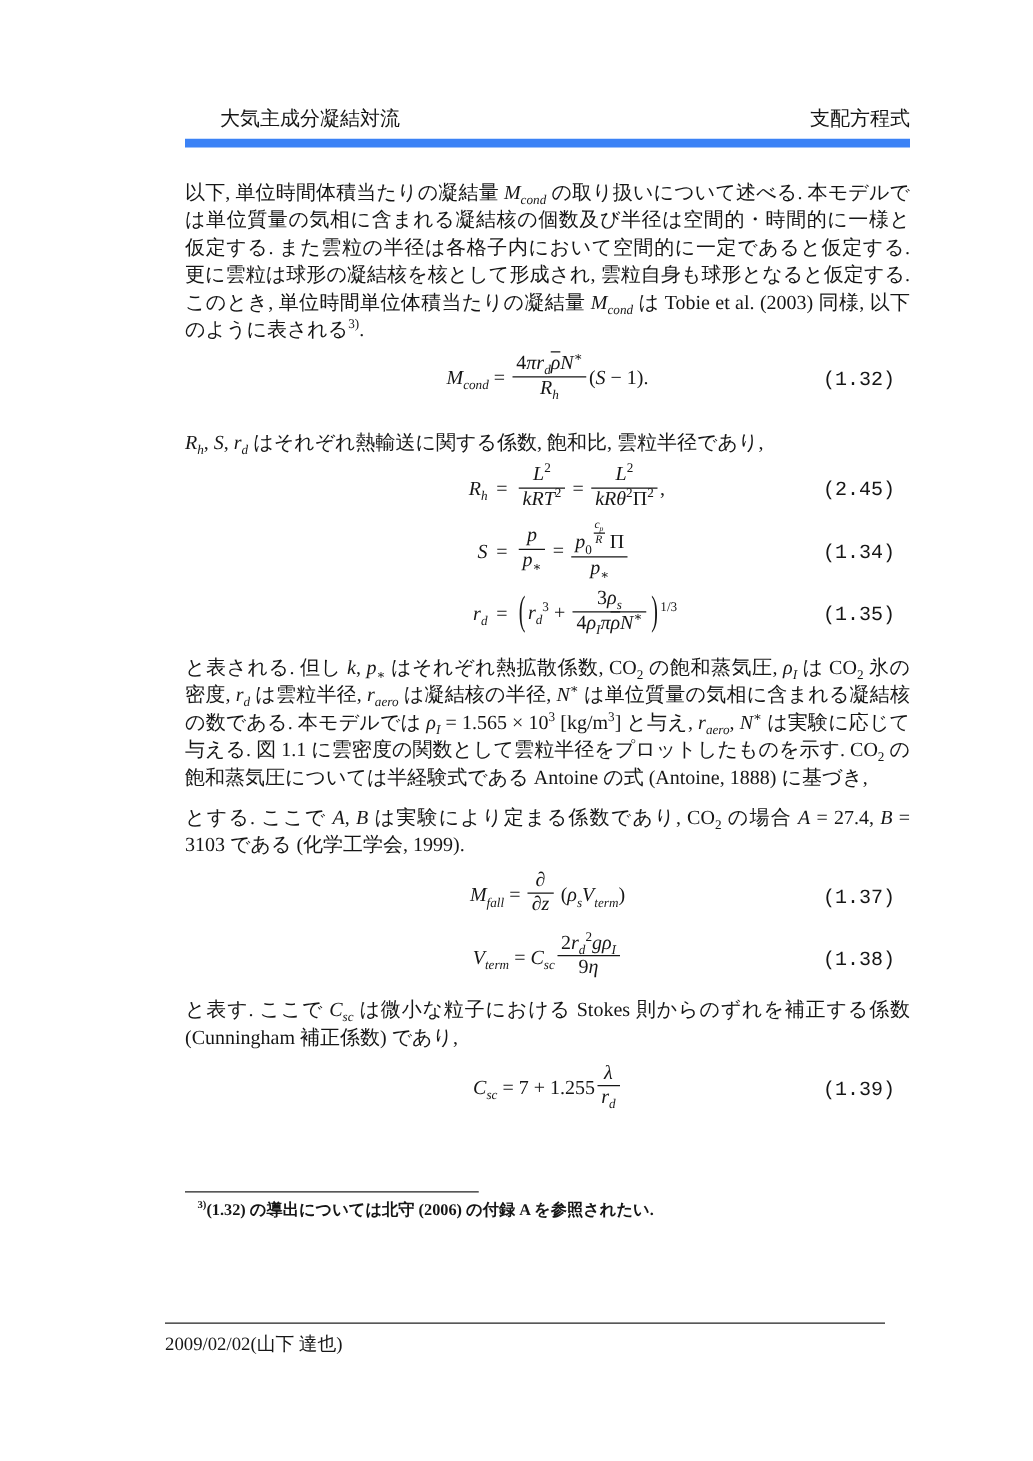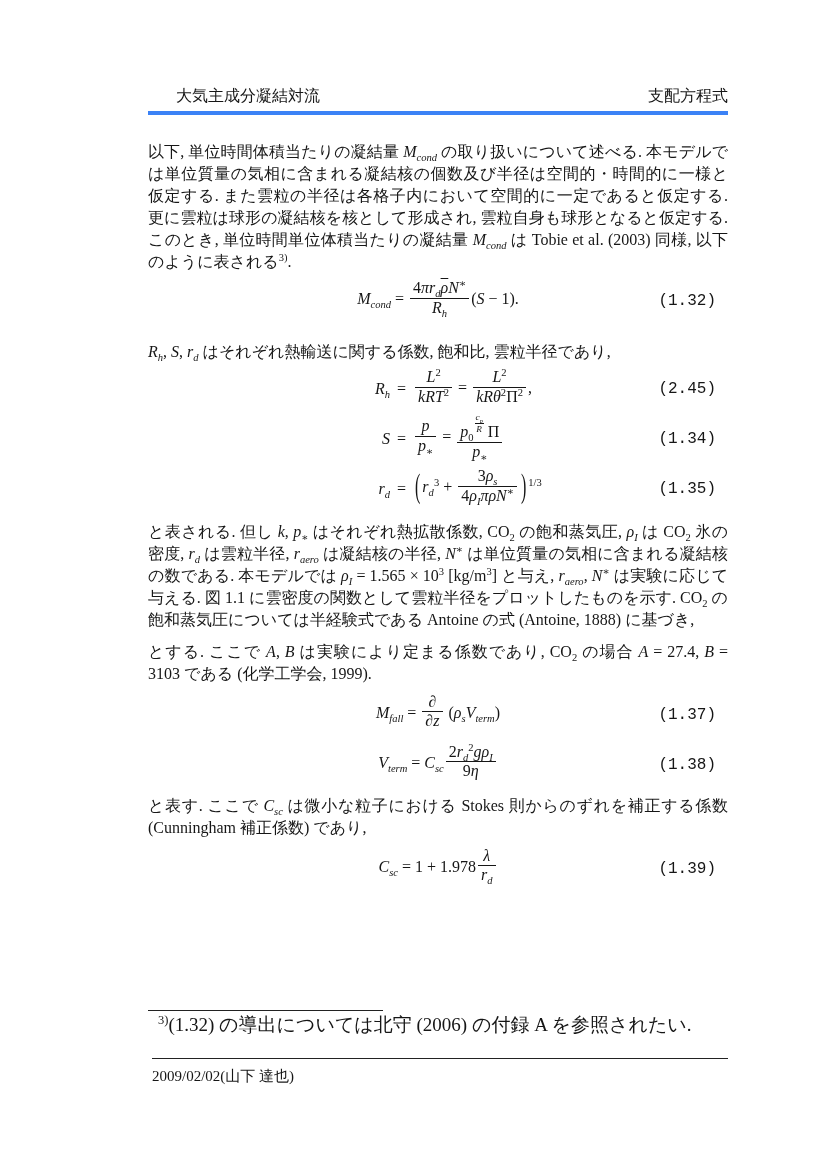--- a/index.html
+++ b/index.html
@@ -11,21 +11,21 @@
     color:#161616;
     font-family:"Liberation Serif","DejaVu Serif",serif;
     font-size:16px;
     line-height:22px;
     overflow:hidden;
   }
   .content{position:absolute;left:148px;top:86px;width:580px;}
   
   .pheader{
     display:flex;justify-content:space-between;align-items:baseline;
-    border-bottom:4px solid #3b82f6;padding-bottom:5px;line-height:20px;
+    border-bottom:7px solid #3b82f6;padding-bottom:5px;line-height:20px;
   }
   .pheader .hleft{padding-left:28px;}
   
   .para{text-align:justify;}
   .p1{margin-top:26px;}
   .lead{margin-top:20px;}
   .p3{margin-top:12px;}
   .p4{margin-top:10px;}
   .p5{margin-top:16px;}
   .p6{margin-top:8px;}
@@ -48,24 +48,24 @@
   .eqrow .eqbody{display:inline-block;}
   .eqlabel{position:absolute;right:12px;top:50%;transform:translateY(-50%);font-style:normal;font-family:Liberation Mono, monospace;}
   #eq132{margin-top:8px;}
   
   .align{margin-top:6px;}
   .alignrow{position:relative;display:flex;align-items:center;padding-left:212px;margin:5px 0;min-height:40px;}
   .alhs{display:inline-block;min-width:30px;text-align:right;}
   .aeq{margin:0 7px;}
   .arhs{display:inline-block;text-align:left;}
   
-  .footnote{position:absolute;left:148px;top:1010px;width:580px;font-size:19px;line-height:17px;}
+  .footnote{position:absolute;left:148px;top:953px;width:580px;font-size:13px;line-height:17px;font-weight:bold;}
   .fnrule{width:235px;border-top:1px solid #222;margin-bottom:5px;}
   .fntext{padding-left:10px;}
-  .pfooter{position:absolute;left:152px;top:1058px;width:576px;border-top:1px solid #222;padding-top:6px;font-size:15px;}
+  .pfooter{position:absolute;left:132px;top:1058px;width:576px;border-top:1px solid #222;padding-top:6px;font-size:15px;}
 </style>
 </head>
 <body>
 
 <div class="page">
   <div class="content">
 
     <div class="pheader">
       <span class="hleft">大気主成分凝結対流</span>
       <span class="hright">支配方程式</span>
@@ -114,21 +114,21 @@
 
 
     <div class="eqrow" id="eq138">
       <span class="eqbody"><span class="it">V</span><sub class="it">term</sub><span class="up"> = </span><span class="it">C</span><sub class="it">sc</sub><span class="frac"><span class="num"><span class="up">2</span><span class="it">r</span><sub class="it">d</sub><sup class="up">2</sup><span class="it">gρ</span><sub class="it">I</sub></span><span class="den"><span class="up">9</span><span class="it">η</span></span></span></span>
       <span class="eqlabel">(1.38)</span>
     </div>
 
     <div class="para p7"><span class="up">と表す.  ここで </span><span class="it">C</span><sub class="it">sc</sub><span class="up"> は微小な粒子における Stokes 則からのずれを補正する係数 (Cunningham 補正係数) であり,</span></div>
 
     <div class="eqrow" id="eq139">
-      <span class="eqbody"><span class="it">C</span><sub class="it">sc</sub><span class="up"> = 1 + 1.978</span><span class="frac"><span class="num"><span class="it">λ</span></span><span class="den"><span class="it">r</span><sub class="it">d</sub></span></span></span>
+      <span class="eqbody"><span class="it">C</span><sub class="it">sc</sub><span class="up"> = 7 + 1.255</span><span class="frac"><span class="num"><span class="it">λ</span></span><span class="den"><span class="it">r</span><sub class="it">d</sub></span></span></span>
       <span class="eqlabel">(1.39)</span>
     </div>
 
   </div>
 
   <div class="footnote">
     <div class="fnrule"></div>
     <div class="fntext"><sup class="up">3)</sup><span class="up">(1.32) の導出については北守 (2006) の付録 A を参照されたい.</span></div>
   </div>
 

